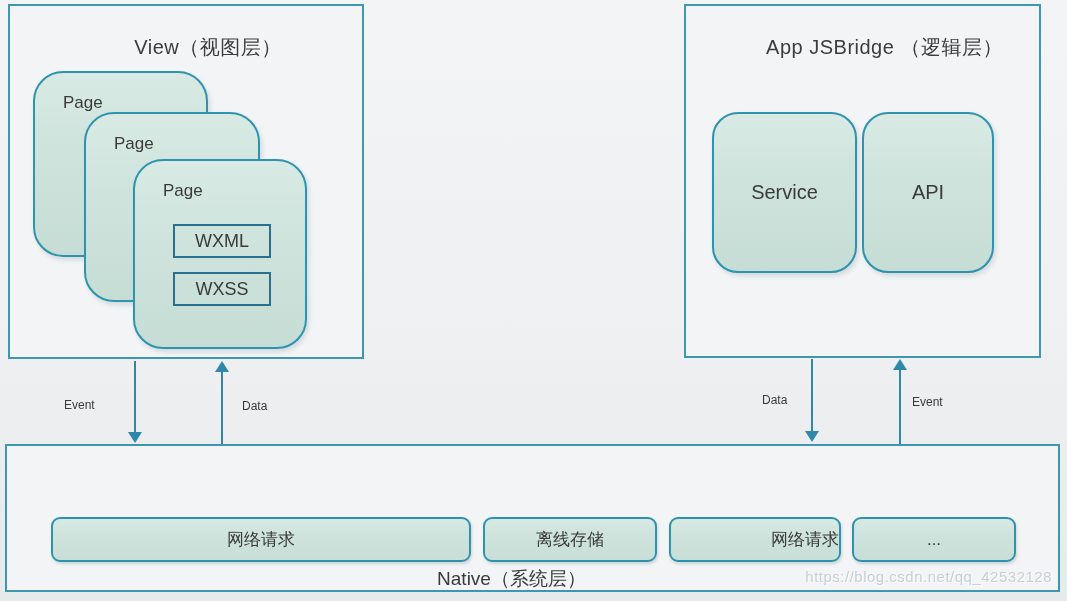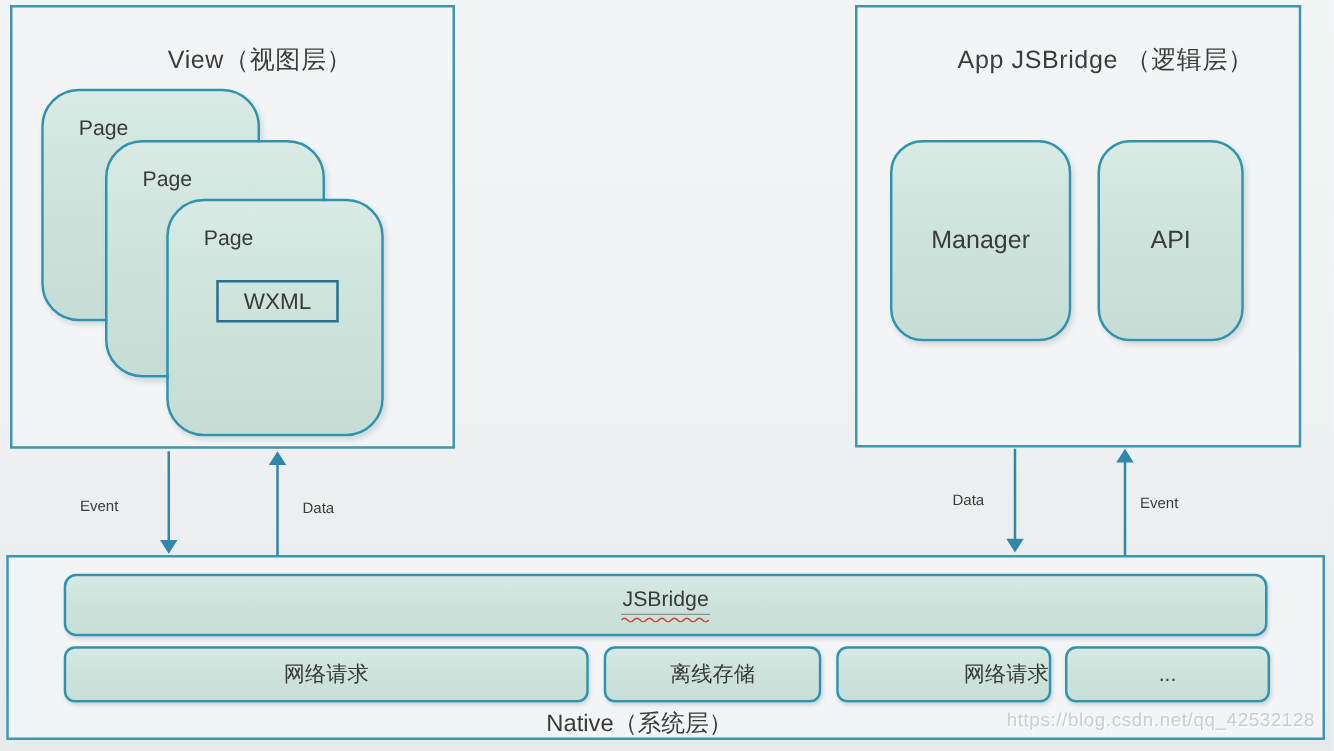--- a/index.html
+++ b/index.html
@@ -65,21 +65,21 @@
     top: 106px;
     height: 161px;
     border: 2px solid #2e93ae;
     border-radius: 26px;
     background: linear-gradient(180deg, #d9eae4 0%, #cde3dc 45%, #c6ddd6 100%);
     box-shadow: 2px 3px 4px rgba(80,105,115,0.18);
     display: flex; align-items: center; justify-content: center;
     font-size: 20px;
   }
   #manager-box { left: 26px;  width: 145px; }
-  #api-box     { left: 192px; width: 117px; }
+  #api-box     { left: 176px; width: 132px; }
   .arrow-line {
     position: absolute;
     width: 2px;
     background: #3087ac;
   }
   .arrow-head {
     position: absolute;
     width: 0; height: 0;
     border-left: 7px solid transparent;
     border-right: 7px solid transparent;
@@ -150,27 +150,30 @@
       <span class="page-label">Page</span>
     </div>
     <div id="page-card-2" class="page-card">
       <span class="page-label">Page</span>
     </div>
     <div id="page-card-3" class="page-card">
       <span class="page-label">Page</span>
       <div id="wxml-box" class="code-box">
         <span>WXML</span>
       </div>
+      <div id="wxss-box" class="code-box">
+        <span>WXSS</span>
+      </div>
     </div>
   </div>
 
   <div id="app-box" class="layer-box">
     <div class="layer-title">App JSBridge （逻辑层）</div>
     <div id="manager-box" class="module-box">
-      <span>Manager</span>
+      <span>Service</span>
     </div>
     <div id="api-box" class="module-box">
       <span>API</span>
     </div>
   </div>
 
   <div class="arrow-line" style="left:134px; top:361px; height:73px;"></div>
   <div class="arrow-head down" style="left:128px; top:432px;"></div>
   <span class="flow-label" style="left:64px; top:398px;">Event</span>
 
@@ -180,28 +183,20 @@
 
   <div class="arrow-line" style="left:811px; top:359px; height:74px;"></div>
   <div class="arrow-head down" style="left:805px; top:431px;"></div>
   <span class="flow-label" style="left:762px; top:393px;">Data</span>
 
   <div class="arrow-head up" style="left:893px; top:359px;"></div>
   <div class="arrow-line" style="left:899px; top:369px; height:75px;"></div>
   <span class="flow-label" style="left:912px; top:395px;">Event</span>
 
   <div id="native-box" class="layer-box">
-    <div class="bridge-bar">
-      <span class="jsbridge-wrap">
-        <span class="jsbridge-text">JSBridge</span>
-        <svg class="wavy-svg" width="72" height="5" viewBox="0 0 72 5">
-          <path d="M0 3 Q2.5 0 5 3 T10 3 T15 3 T20 3 T25 3 T30 3 T35 3 T40 3 T45 3 T50 3 T55 3 T60 3 T65 3 T70 3" fill="none" stroke="#cc4438" stroke-width="1.2"></path>
-        </svg>
-      </span>
-    </div>
 
     <div id="cap-wechat" class="cap-bar">
       <span>网络请求</span>
     </div>
     <div id="cap-offline" class="cap-bar">
       <span>离线存储</span>
     </div>
     <div id="cap-network" class="cap-bar">
       <span>网络请求</span>
     </div>

